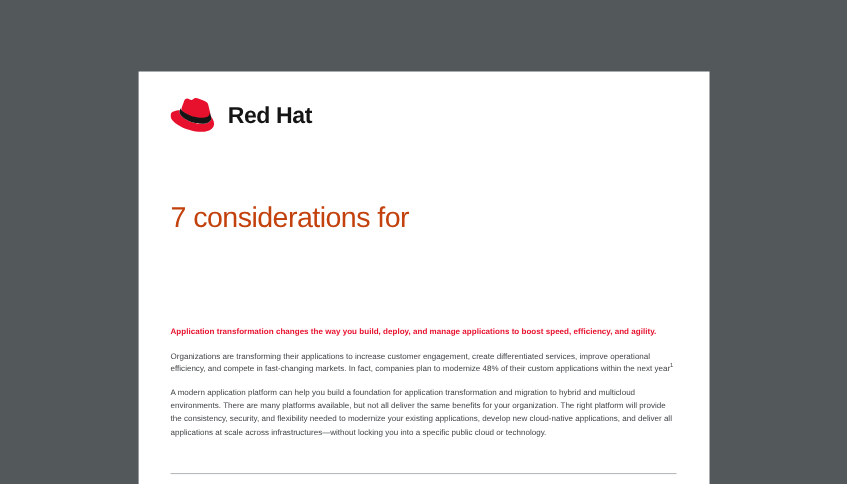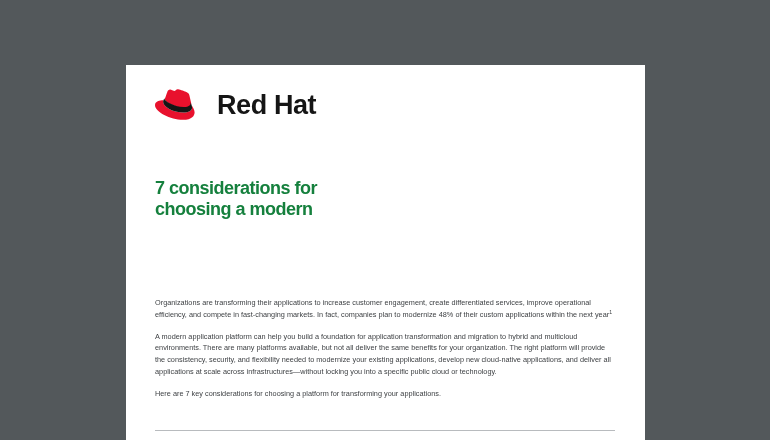--- a/index.html
+++ b/index.html
@@ -53,40 +53,40 @@
     align-items: center;
     height: 34px;
   }
   .logo-mark {
     width: 46px;
     height: 32px;
     display: block;
     flex: 0 0 auto;
   }
   .logo-word {
-    margin-left: 16px;
+    margin-left: 6px;
     font-family: "Liberation Sans", sans-serif;
-    font-size: 27px;
+    font-size: 21px;
     font-weight: bold;
     color: #151515;
     letter-spacing: -0.4px;
     line-height: 1;
     white-space: nowrap;
   }
 
   
   .headline {
     position: absolute;
     left: 0;
     top: 101px;
     width: 300px;
-    color: #15803d;
+    color: #c2410c;
     font-family: "Liberation Sans", sans-serif;
-    font-size: 18px;
-    font-weight: bold;
+    font-size: 26px;
+    font-weight: normal;
     line-height: 1.15;
     letter-spacing: -0.5px;
   }
   .headline .hl-line { display: block; white-space: nowrap; }
 
   
   .copy {
     position: absolute;
     left: 0;
     top: 232px;
@@ -140,31 +140,30 @@
       <div class="logo-row">
         <svg class="logo-mark" viewBox="0 0 64 44" aria-hidden="true">
           <path fill="#e8112d" d="M40.6 25.9c4.0 0 9.8-0.8 9.8-5.6 0-0.4 0-0.7-0.1-1.1l-2.4-10.3c-0.5-2.3-1-3.3-4.9-5.2C39.9 2.2 33.3 0 31.3 0c-1.8 0-2.4 2.4-4.6 2.4-2.1 0-3.7-1.8-5.7-1.8-1.9 0-3.2 1.3-4.1 4.0 0 0-2.7 7.6-3.1 8.8-0.1 0.2-0.1 0.5-0.1 0.7 0 3.3 13.1 11.7 26.9 11.7M51.0 22.2c0.6 2.6 0.6 2.9 0.6 3.3 0 4.5-5.1 7.0-11.8 7.0-15.2 0-28.5-8.9-28.5-14.8 0-0.8 0.2-1.6 0.5-2.4C6.3 15.6 0 16.6 0 22.2c0 9.1 21.6 20.4 38.7 20.4 13.1 0 16.4-5.9 16.4-10.6 0-3.7-3.2-7.9-4.1-9.8"></path>
           <path fill="#151515" d="M51.0 22.2c0.6 2.6 0.6 2.9 0.6 3.3 0 4.5-5.1 7.0-11.8 7.0-15.2 0-28.5-8.9-28.5-14.8 0-0.8 0.2-1.6 0.5-2.4l1.2-3.0c-0.1 0.2-0.1 0.5-0.1 0.7 0 3.3 13.1 11.7 26.9 11.7 4.0 0 9.8-0.8 9.8-5.6 0-0.4 0-0.7-0.1-1.1"></path>
         </svg>
         <span class="logo-word">Red Hat</span>
       </div>
 
       <h1 class="headline">
         <span class="hl-line">7 considerations for</span>
-        <span class="hl-line">choosing a modern</span>
       </h1>
 
       <div class="copy">
 
+        <p class="lede">Application transformation changes the way you build, deploy, and manage applications to boost speed, efficiency, and agility.</p>
 
         <p class="para"><span>Organizations are transforming their applications to increase customer engagement, create differentiated services, improve operational efficiency, and compete in fast-changing markets. In fact, companies plan to modernize 48% of their custom applications within the next year</span><sup>1</sup></p>
 
         <p class="para">A modern application platform can help you build a foundation for application transformation and migration to hybrid and multicloud environments. There are many platforms available, but not all deliver the same benefits for your organization. The right platform will provide the consistency, security, and flexibility needed to modernize your existing applications, develop new cloud-native applications, and deliver all applications at scale across infrastructures—without locking you into a specific public cloud or technology.</p>
 
-        <p class="para last">Here are 7 key considerations for choosing a platform for transforming your applications.</p>
 
       </div>
 
       <div class="footnote-rule"></div>
 
     </div>
   </div>
 
 </div>
 

